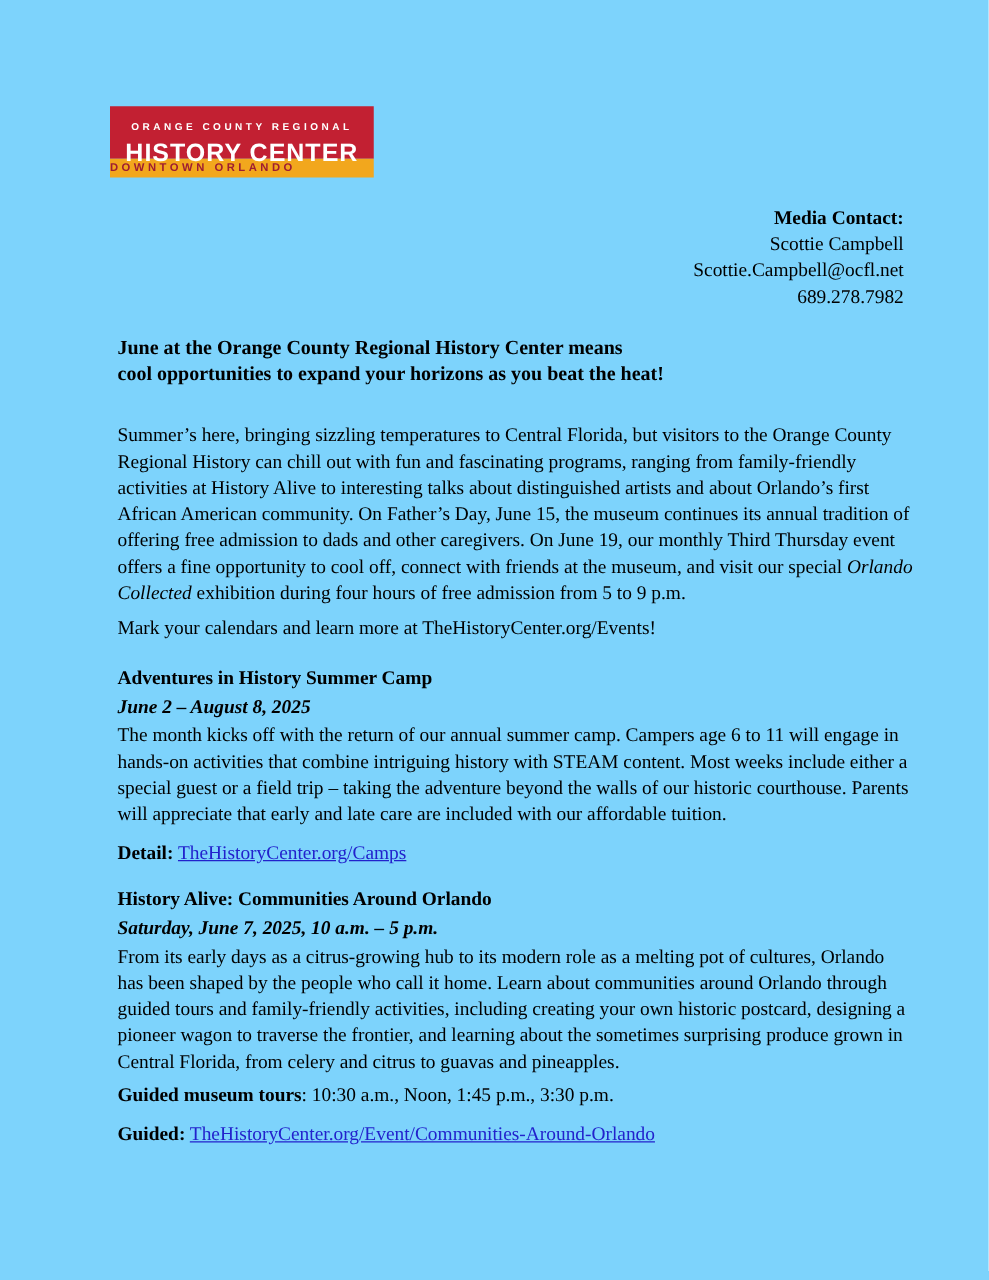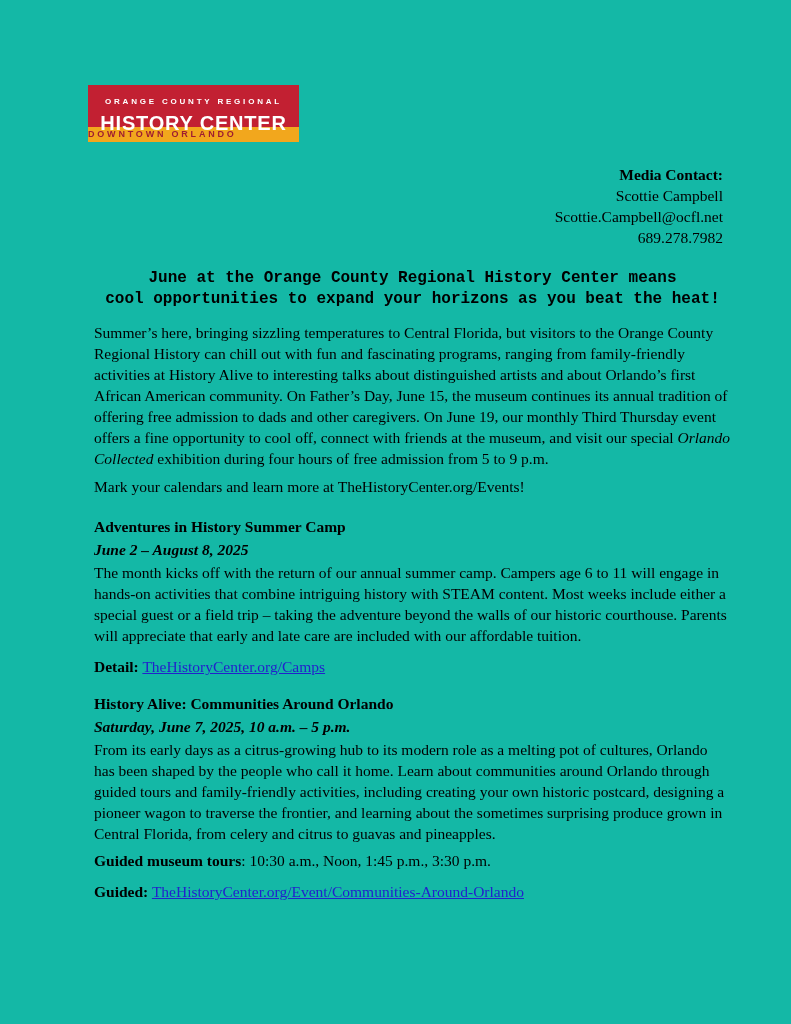--- a/index.html
+++ b/index.html
@@ -1,20 +1,20 @@
 <!DOCTYPE html>
 <html><head>
 <meta charset="utf-8">
 <style>
   html, body { margin: 0; padding: 0; background: #ffffff; }
   .page {
     position: relative;
     width: 791px;
     height: 1024px;
-    background: #14b8a6;
+    background: #7dd3fc;
     font-family: "Liberation Serif", "DejaVu Serif", serif;
     color: #000000;
     font-size: 15.5px;
     line-height: 21px;
     overflow: hidden;
   }
 
   
   .logo { position: absolute; left: 88px; top: 85px; width: 211px; }
   .logo-red {
@@ -60,28 +60,26 @@
     top: 150px;
     right: 68px;
     text-align: right;
     margin-top: 14px;
   }
   .bold { font-weight: bold; }
 
   
   .content { position: absolute; left: 94px; top: 268px; width: 637px; }
   .headline {
-    text-align: center;
     font-weight: bold;
     font-size: 16px;
     line-height: 21px;
-    font-family: Liberation Mono, monospace;
   }
   p { margin: 0; }
-  .intro { margin-top: 12px; }
+  .intro { margin-top: 28px; }
   .calendar { margin-top: 7px; }
 
   .evt-title { font-weight: bold; margin-top: 19px; }
   .evt-title-2 { margin-top: 16px; }
   .evt-date { font-weight: bold; font-style: italic; margin-top: 2px; }
   .evt-body { margin-top: 2px; }
   .evt-detail { margin-top: 10px; }
   .tours { margin-top: 6px; }
 
   .link { color: #2222cc; text-decoration: underline; }

